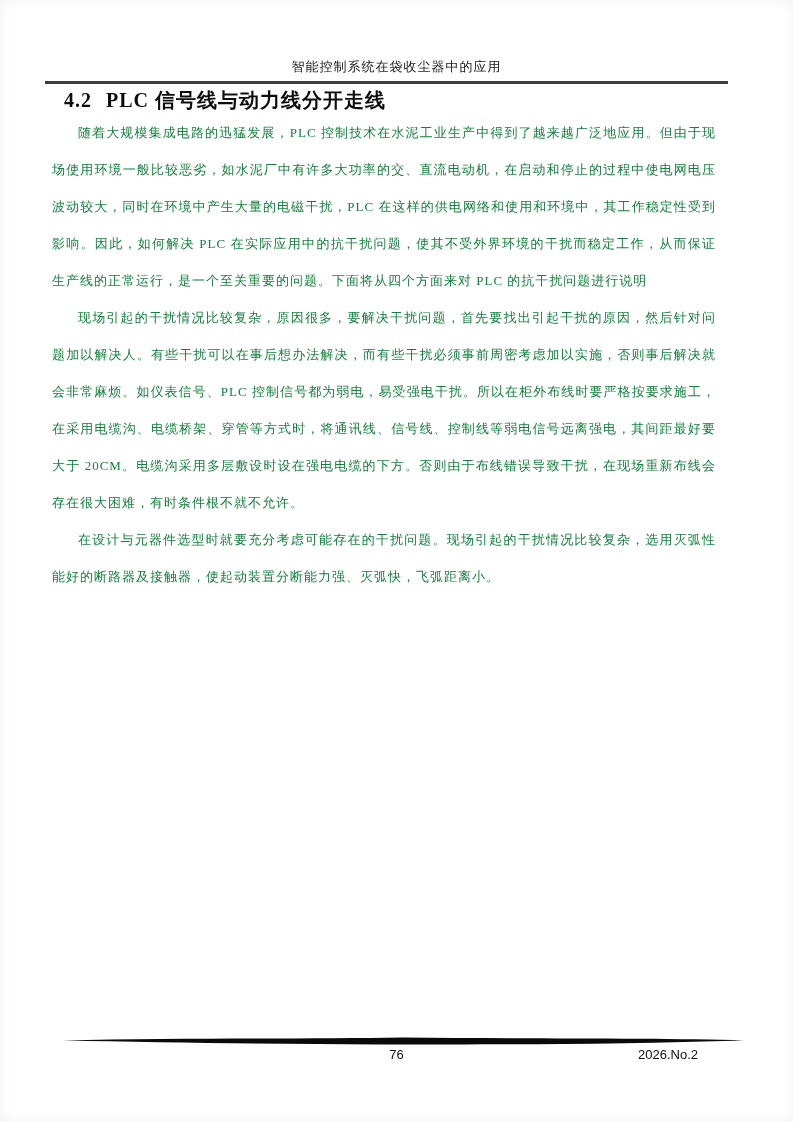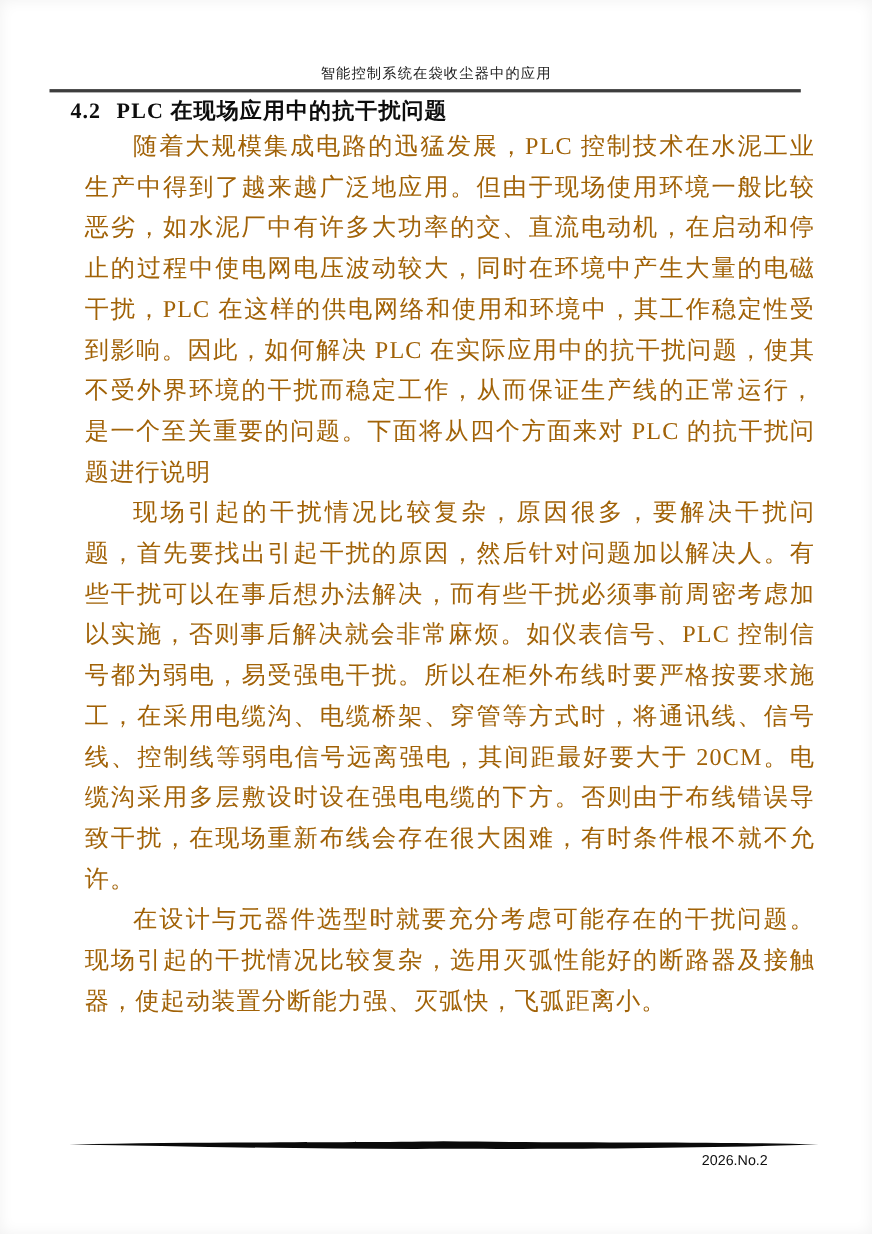--- a/index.html
+++ b/index.html
@@ -45,27 +45,27 @@
     font-weight: bold;
     letter-spacing: 1px;
     color: #0d0d0d;
     white-space: nowrap;
   }
   .section-heading .sec-num { margin-right: 14px; text-align: center; }
   
   .doc-body {
     position: absolute;
     top: 114px;
-    left: 77px;
+    left: 52px;
     width: 664px;
-    font-size: 22px;
+    font-size: 13px;
     line-height: 37px;
     letter-spacing: 1px;
     text-align: justify;
-    color: #a16207;
+    color: #15803d;
   }
   .doc-body p { margin: 0; }
   .paragraph { text-indent: 2em; }
   .paragraph.indent-large { text-indent: 2.6em; }
   .subheading {
     text-indent: 0;
     text-align: left;
     font-weight: normal;
   }
   
@@ -98,27 +98,28 @@
     top: 0;
   }
 </style>
 </head>
 <body>
 
 <div class="header-title">智能控制系统在袋收尘器中的应用</div>
 <div class="header-rule"></div>
 
 <div class="section-heading">
-  <span class="sec-num">4.2</span><span>PLC 在现场应用中的抗干扰问题</span>
+  <span class="sec-num">4.2</span><span>PLC 信号线与动力线分开走线</span>
 </div>
 
 <div class="doc-body">
   <p class="paragraph">随着大规模集成电路的迅猛发展，PLC 控制技术在水泥工业生产中得到了越来越广泛地应用。但由于现场使用环境一般比较恶劣，如水泥厂中有许多大功率的交、直流电动机，在启动和停止的过程中使电网电压波动较大，同时在环境中产生大量的电磁干扰，PLC 在这样的供电网络和使用和环境中，其工作稳定性受到影响。因此，如何解决 PLC 在实际应用中的抗干扰问题，使其不受外界环境的干扰而稳定工作，从而保证生产线的正常运行，是一个至关重要的问题。下面将从四个方面来对 PLC 的抗干扰问题进行说明</p>
   <p class="paragraph">现场引起的干扰情况比较复杂，原因很多，要解决干扰问题，首先要找出引起干扰的原因，然后针对问题加以解决人。有些干扰可以在事后想办法解决，而有些干扰必须事前周密考虑加以实施，否则事后解决就会非常麻烦。如仪表信号、PLC 控制信号都为弱电，易受强电干扰。所以在柜外布线时要严格按要求施工，在采用电缆沟、电缆桥架、穿管等方式时，将通讯线、信号线、控制线等弱电信号远离强电，其间距最好要大于 20CM。电缆沟采用多层敷设时设在强电电缆的下方。否则由于布线错误导致干扰，在现场重新布线会存在很大困难，有时条件根不就不允许。</p>
   <p class="paragraph">在设计与元器件选型时就要充分考虑可能存在的干扰问题。现场引起的干扰情况比较复杂，选用灭弧性能好的断路器及接触器，使起动装置分断能力强、灭弧快，飞弧距离小。</p>
 </div>
 
 <svg class="footer-bar" viewBox="0 0 681 10" preserveAspectRatio="none">
   <path d="M0,4.5 C120,1.8 250,3.2 340,1.6 C460,3.0 600,1.8 681,4.5 C560,8.2 430,8.8 340,8.4 C230,8.8 110,6.4 0,4.5 Z" fill="#0a0a0a"></path>
 </svg>
 <div class="footer-row">
+  <span class="page-number">76</span>
   <span class="issue-label">2026.No.2</span>
 </div>
 
 </body></html>

